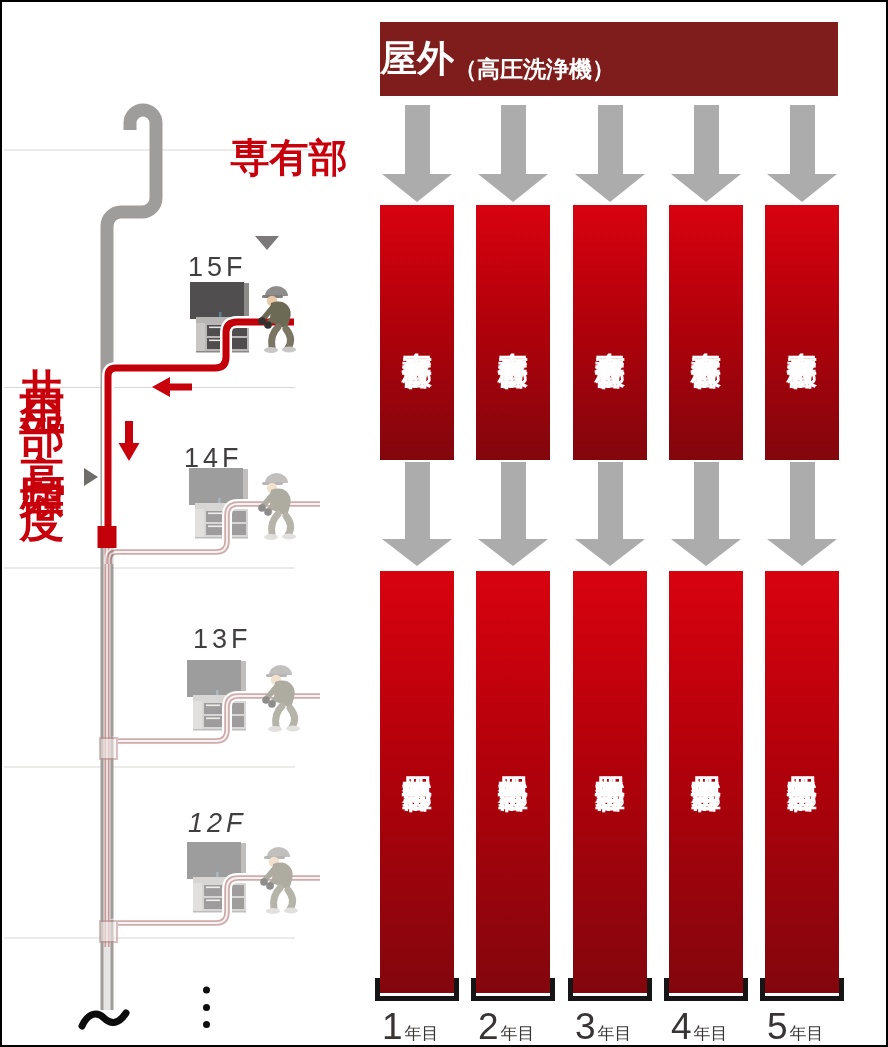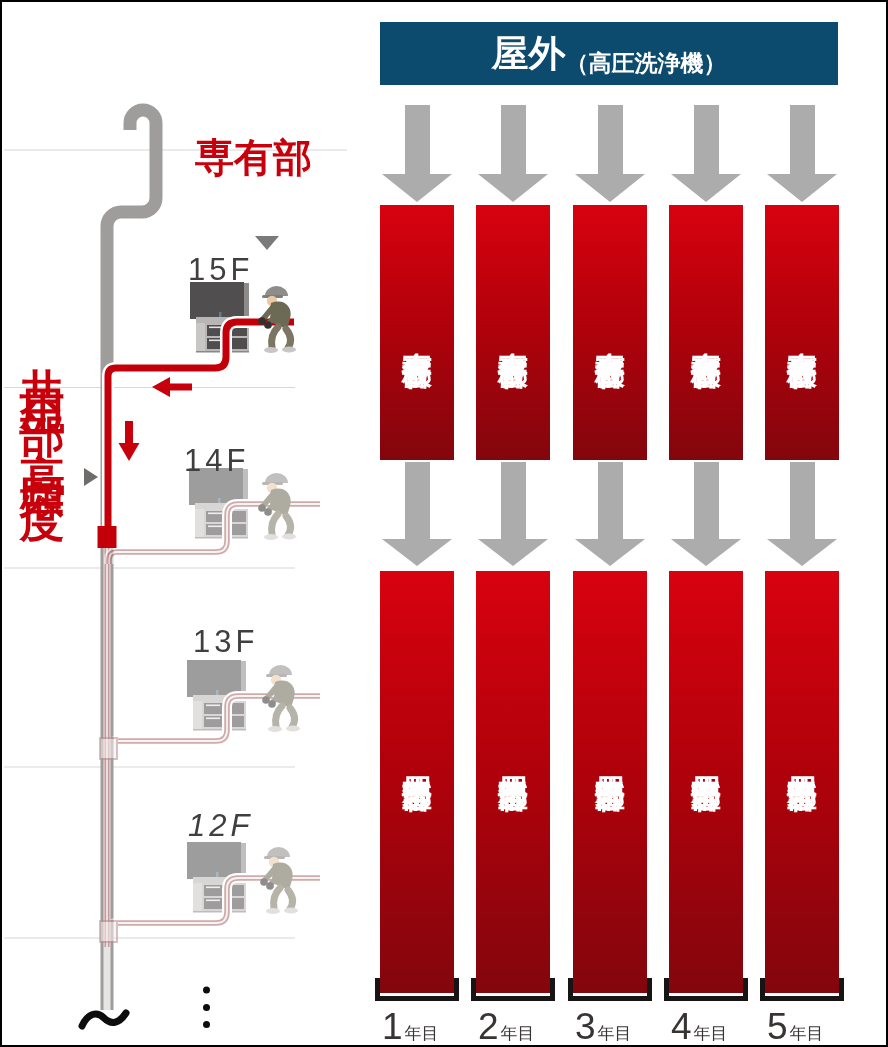--- a/index.html
+++ b/index.html
@@ -4,49 +4,49 @@
 <style>
   html,body{margin:0;padding:0;background:#fff;}
   .stage{
     position:relative;width:888px;height:1047px;background:#fff;
     border:2px solid #000;box-sizing:border-box;overflow:hidden;
     font-family:"Liberation Sans","DejaVu Sans",sans-serif;
   }
   .abs{position:absolute;}
   
   .private-label{
-    left:193px;top:133px;width:188px;
+    left:193px;top:133px;width:188px;text-align:center;
     color:#c7000b;font-weight:bold;font-size:39px;line-height:1.2;
   }
   .tri-down{
     left:253px;top:234px;width:0;height:0;
     border-left:12px solid transparent;border-right:12px solid transparent;
     border-top:14px solid #7b7979;
   }
   .common-label{
     left:18px;top:330px;
     writing-mode:vertical-rl;text-orientation:upright;
     color:#c7000b;font-weight:bold;font-size:45px;letter-spacing:21px;line-height:1;
   }
   .tri-right{
     left:82px;top:466px;width:0;height:0;
     border-top:9px solid transparent;border-bottom:9px solid transparent;
     border-left:14px solid #6f6d6b;
   }
   .floor-label{
-    color:#403e3e;font-size:31px;letter-spacing:4px;
+    color:#403e3e;font-size:27px;letter-spacing:4px;
   }
   .fl-15{left:186px;top:250px;}
   .fl-14{left:182px;top:441px;}
   .fl-13{left:191px;top:622px;}
   .fl-12{left:186px;top:806px;font-style:italic;}
   
   .hdr{
-    left:378px;top:20px;width:458px;height:63px;background:#0c4a6e;
-    display:flex;align-items:center;justify-content:center;color:#fff;
+    left:378px;top:20px;width:458px;height:74px;background:#7f1d1d;
+    display:flex;align-items:center;color:#fff;
   }
   .hdr .t1{font-size:37px;font-weight:bold;}
   .hdr .t2{font-size:23px;font-weight:bold;margin-top:20px;}
   .col{position:absolute;top:0;width:74px;height:1047px;}
   .c1{left:378px}.c2{left:474px}.c3{left:571px}.c4{left:667px}.c5{left:763px}
   .flow-arrow{position:absolute;left:0;width:74px;display:flex;flex-direction:column;align-items:center;}
   .flow-arrow .shaft{width:25px;background:#acacac;}
   .flow-arrow .head{width:0;height:0;border-left:35px solid transparent;border-right:35px solid transparent;border-top:28px solid #acacac;}
   .a-top{top:103px;} .a-top .shaft{height:69px;}
   .a-mid{top:460px;} .a-mid .shaft{height:77px;} .a-mid .head{border-top-width:27px;}

